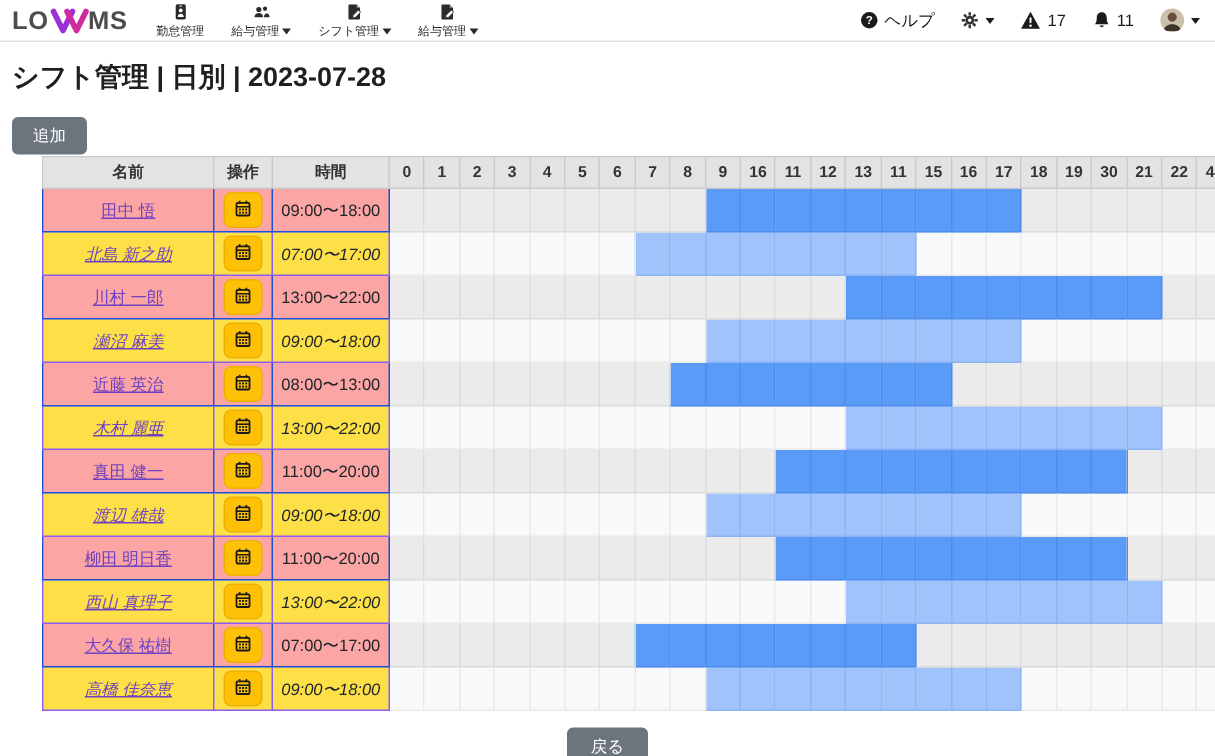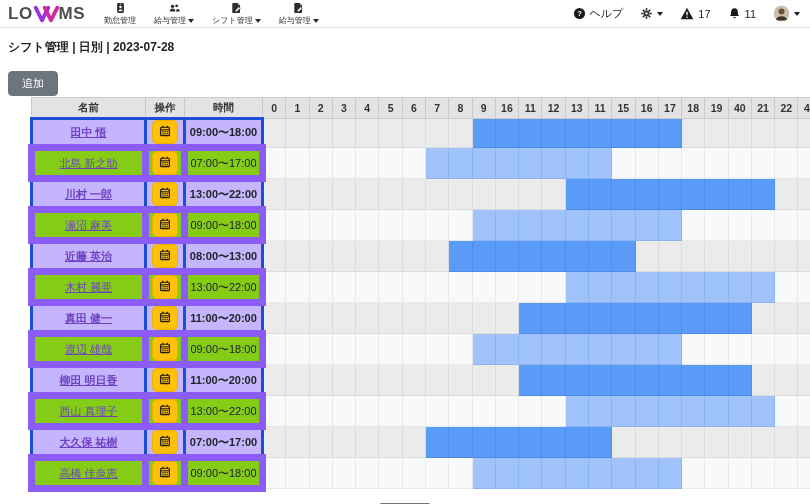--- a/index.html
+++ b/index.html
@@ -17,29 +17,29 @@
   .nav-item .nico { height:13px; display:flex; align-items:center; }
   .nav-item .nico svg { height:12px; width:13px; }
   .nav-item.active { background:linear-gradient(100deg,var(--accent-start),var(--accent-end)); color:#fff; }
   .lblrow { display:flex; align-items:center; gap:2px; margin-top:1px; white-space:nowrap; }
   .caret { width:0; height:0; border-left:3px solid transparent; border-right:3px solid transparent; border-top:4px solid currentColor; display:inline-block; }
   .nav-right { margin-left:auto; display:flex; align-items:center; gap:17px; padding-right:10px; font-size:11px; color:#1b1b1b; }
   .nav-right .chip { display:flex; align-items:center; gap:4px; cursor:pointer; }
   .nav-right svg { display:block; }
   
   .content { padding:0 8px; }
-  .page-title { font-size:12px; font-weight:700; color:#1f1f1f; margin:11px 0 15px; }
+  .page-title { font-size:18px; font-weight:700; color:#1f1f1f; margin:11px 0 15px; }
   .btn-gray { background:#6c757d; color:#fff; border:1px solid #6c757d; border-radius:4px; font-size:11px; padding:4px 13px; cursor:pointer; font-family:inherit; }
   .add-wrap { margin-bottom:1px; }
   
   table { border-collapse:collapse; table-layout:fixed; width:794px;margin-left:20px; }
   thead th { background:#e3e3e3; border:1px solid #cacaca; font-size:10.5px; font-weight:700; color:#333; height:21px; padding:0; }
   tbody td { height:29px; padding:0; font-size:11px; text-align:center; vertical-align:middle; }
-  .row-odd  .meta { background:#c4b5fd; border:3px solid #1d4ed8;font-weight:bold; }
-  .row-even .meta { background:#84cc16; border:7px solid #8b5cf6; }
+  .row-odd  .meta { background:#fca5a5; border:1px solid #1d4ed8; }
+  .row-even .meta { background:#fde047; border:1px solid #8b5cf6;font-style:italic; }
   .row-odd  .hcell { background:#ebebeb; border:1px solid #dcdcdc; }
   .row-even .hcell { background:#f8f9fa; border:1px solid #e9e9e9; }
   td.bar-dark  { background:var(--bar-dark)  !important; border:1px solid var(--bar-dark-line)  !important; }
   td.bar-light { background:var(--bar-light) !important; border:1px solid var(--bar-light-line) !important; }
   .name-link { color:var(--link-purple); text-decoration:underline; cursor:pointer; }
   .action-btn { width:26px; height:24px; background:var(--action-yellow); border:1px solid #edb100; border-radius:5px; display:inline-flex; align-items:center; justify-content:center; cursor:pointer; padding:0; }
   .action-btn svg { width:12px; height:12px; color:#1a1a1a; }
   .back-wrap { width:794px; text-align:center; margin-top:11px; }
   .back-wrap .btn-gray { padding:4px 15px; }
 </style>
@@ -196,21 +196,21 @@
           <th>16</th>
           <th>11</th>
           <th>12</th>
           <th>13</th>
           <th>11</th>
           <th>15</th>
           <th>16</th>
           <th>17</th>
           <th>18</th>
           <th>19</th>
-          <th>40</th>
+          <th>30</th>
           <th>21</th>
           <th>22</th>
           <th>44</th>
         </tr>
     </thead>
     <tbody>
         <tr class="row-odd">
           <td class="meta"><a class="name-link">田中 悟</a></td>
           <td class="meta"><button class="action-btn">
               <span><svg viewBox="0 0 16 16" width="12" height="12">

